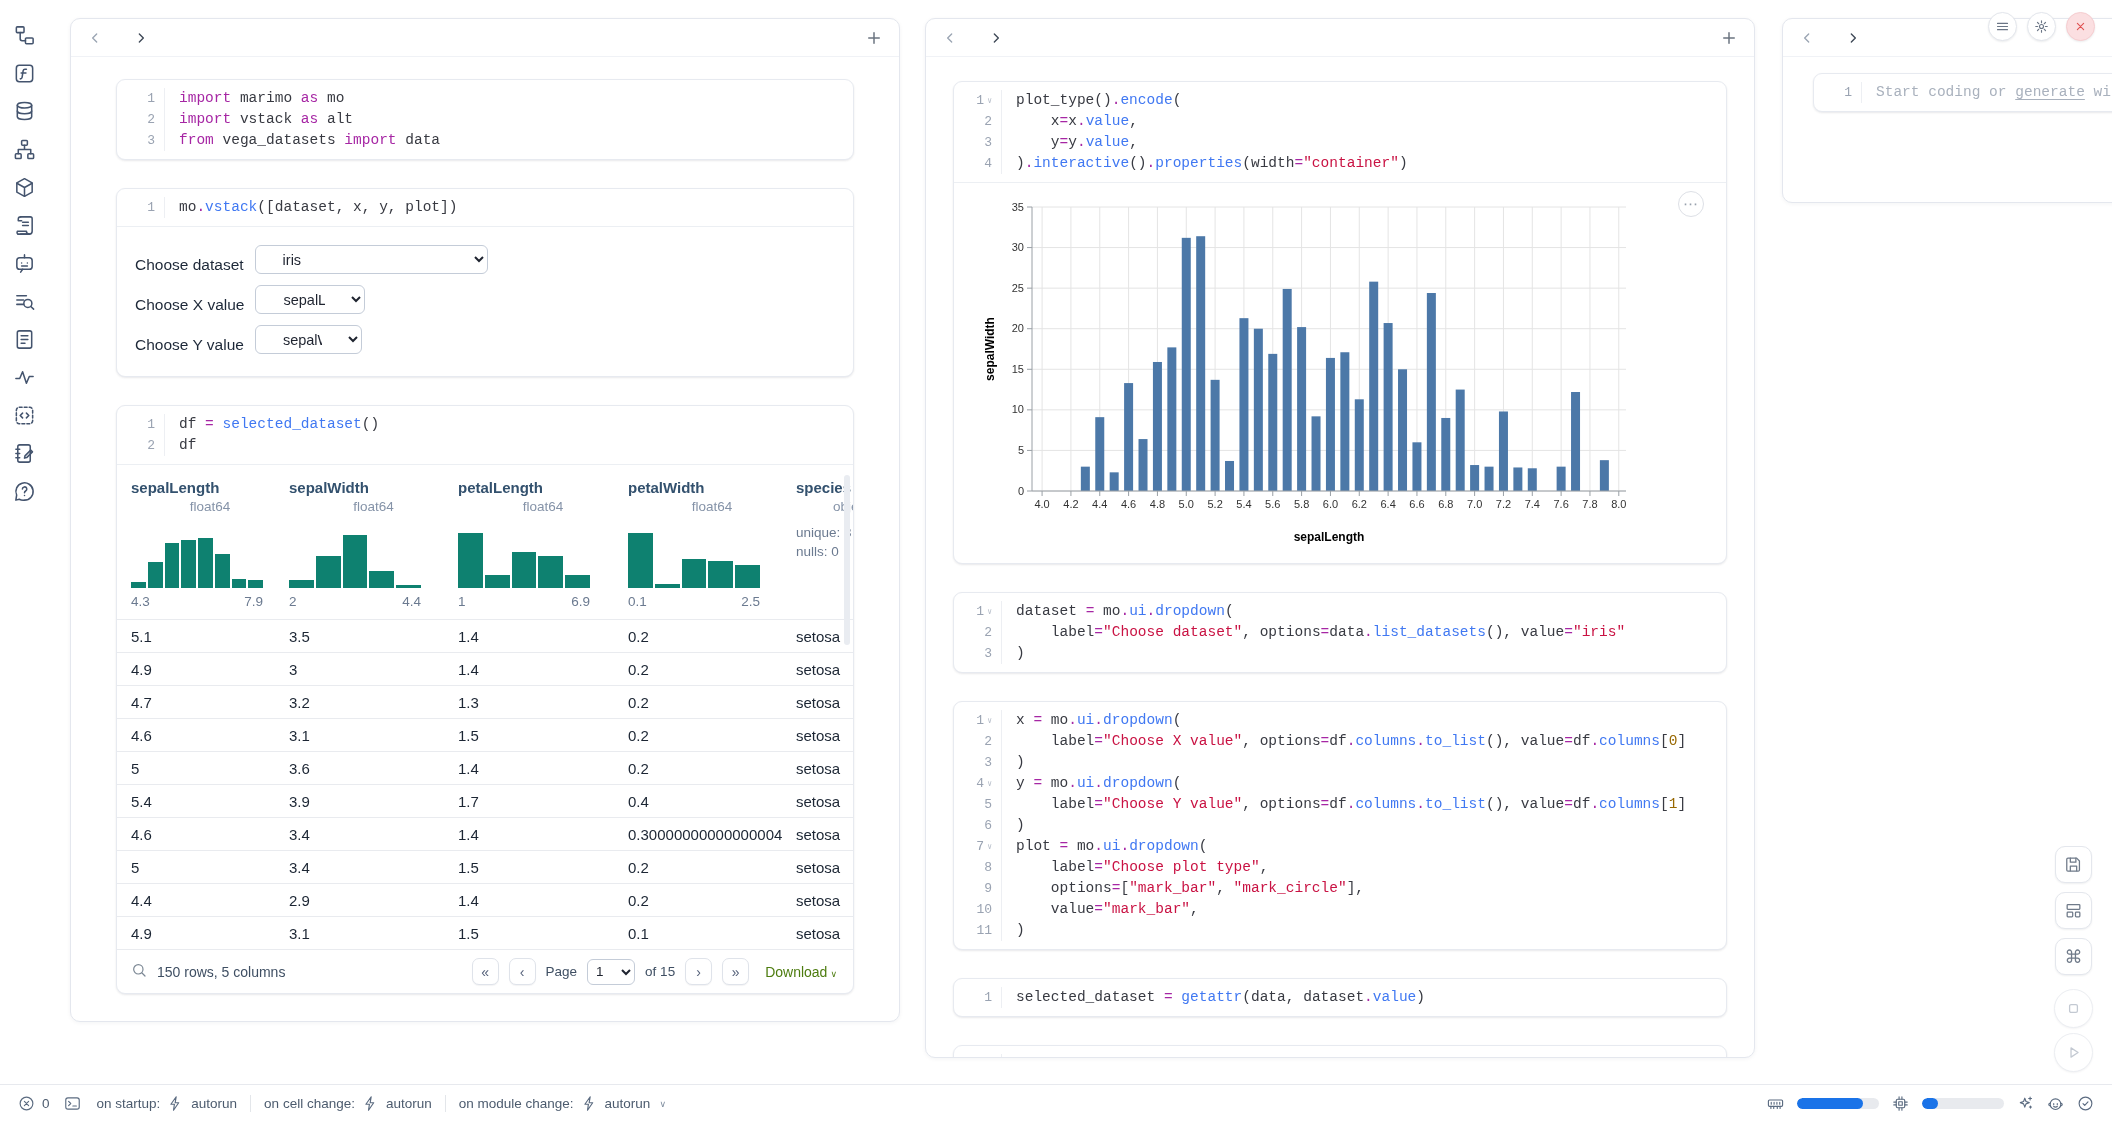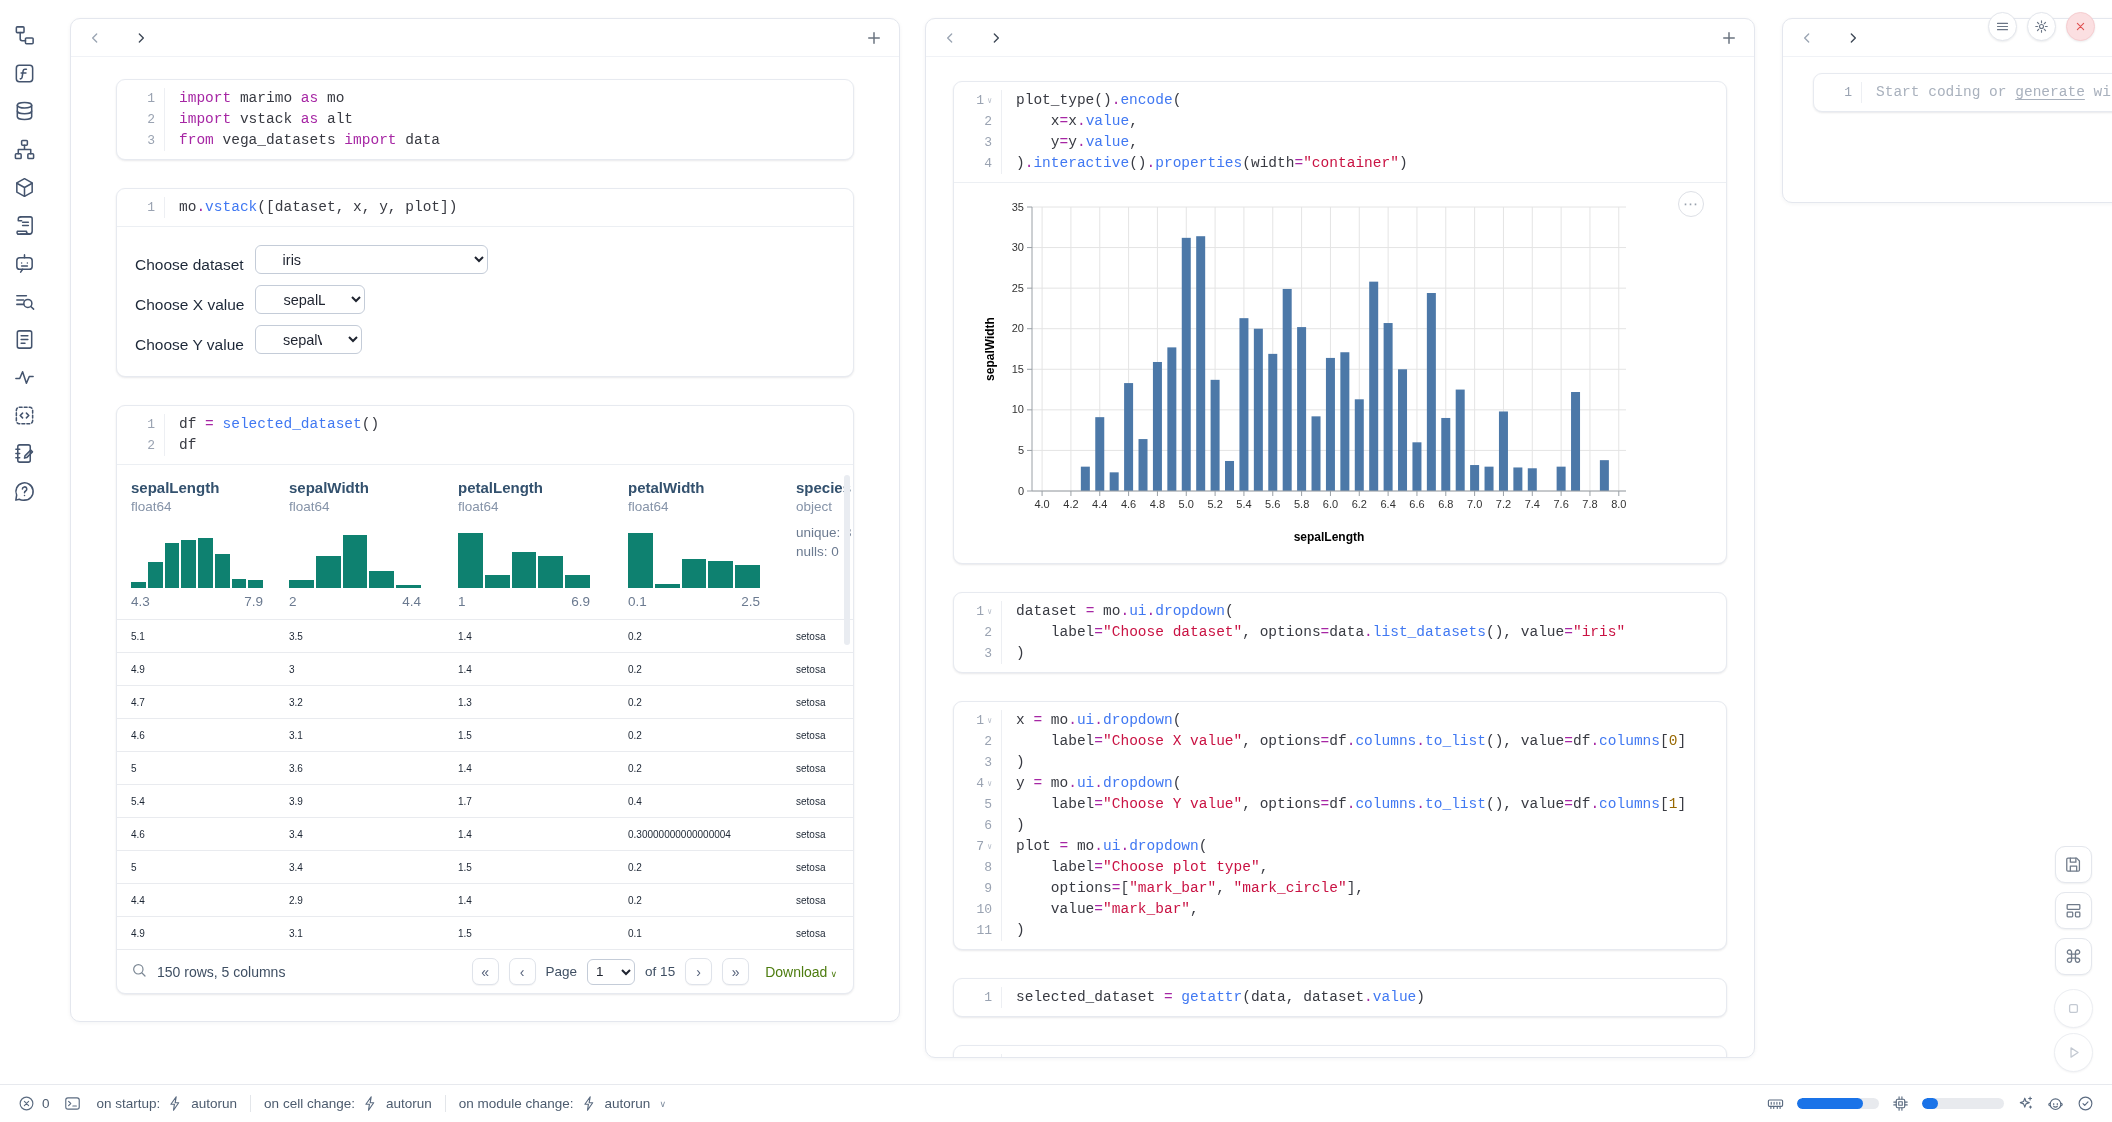--- a/index.html
+++ b/index.html
@@ -53,28 +53,28 @@
   .ctl-row label { margin-right:11px; }
   select { font-family:"Liberation Sans", sans-serif; font-size:14.5px; color:#1f2430;
     border:1px solid #c4ccd8; border-radius:6px; background:#fff; padding:4px 23px; height:29px; }
   .sel-wide { width:233px; } .sel-x { width:110px; } .sel-y { width:107px; } .sel-plot { width:113px; }
 
   
   .tblwrap { position:relative; overflow:hidden; }
   .thead { display:flex; padding:14px 0 10px 14px; }
   .th { flex-shrink:0; }
   .th .cname { font-weight:700; font-size:15px; color:#33516e; }
-  .th .ctype { font-size:13.5px; color:#8593a8; margin-top:3px; }
+  .th .ctype { font-size:13.5px; color:#8593a8; margin-top:3px;text-align:center; }
   .th .meta { font-size:13.5px; color:#6b7a90; margin-top:9px; line-height:19px; }
   .hist { margin-top:16px; height:58px; width:132px; display:flex; align-items:flex-end; gap:2px; }
   .hist div { flex:1; background:#0e8170; }
   .minmax { width:132px; display:flex; justify-content:space-between;
     color:#6b7a90; font-size:13.5px; margin-top:6px; }
   .tr { display:flex; align-items:center; height:33px; border-top:1px solid #e9ebef;
-    padding-left:14px; font-size:10px; color:#1c2634; }
+    padding-left:14px; font-size:15px; color:#1c2634; }
   .td { flex-shrink:0; overflow:hidden; white-space:nowrap; }
   .w0{width:158px}.w1{width:169px}.w2{width:170px}.w3{width:168px}.w4{width:110px}
   .vscroll { position:absolute; right:3px; top:10px; height:170px; width:6px;
     background:#e9ecf1; border-radius:3px; }
   .tfoot { border-top:1px solid #e9ebef; height:44px; display:flex; align-items:center;
     padding:0 16px 0 14px; gap:10px; font-size:14px; color:#3f4f63; }
   .tfoot .search-ic svg { width:16px; height:16px; stroke:#7b8794; fill:none; stroke-width:1.8; stroke-linecap:round; }
   .tfoot .spacer { flex:1; }
   .pg-btn { width:27px; height:27px; border:1px solid #dfe3ea; border-radius:7px; background:#fff;
     box-shadow:0 1px 1px rgba(16,24,40,.05); display:flex; align-items:center; justify-content:center;

